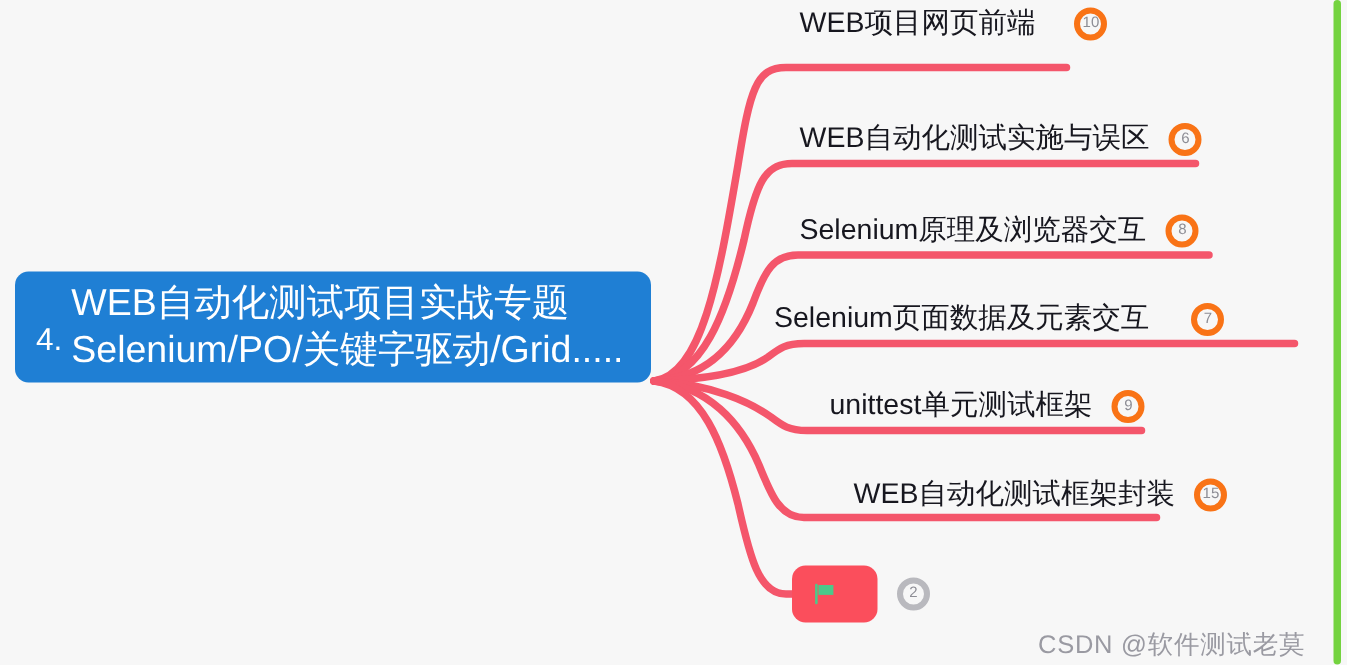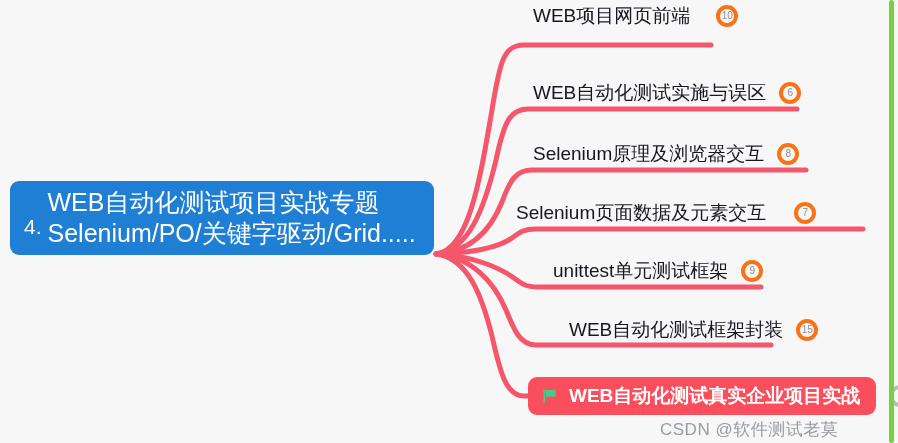--- a/index.html
+++ b/index.html
@@ -126,21 +126,21 @@
     display: block;
   }
   #branch-7 .badge {
     border-color: #b9b9be;
     color: #8d8d95;
   }
 
   
   #watermark {
     position: absolute;
-    left: 660px;
+    left: 692px;
     top: 418px;
     font-size: 17px;
     color: #9a9aa2;
     white-space: nowrap;
     letter-spacing: 0.5px;
   }
 
   
   #vertical-scrollbar {
     position: absolute;
@@ -206,21 +206,20 @@
     <span class="branch-label">WEB自动化测试框架封装</span>
     <span class="badge">15</span>
   </div>
 
   <div class="branch" id="branch-7" style="left:528px; top:377px;">
     <div id="branch-7-box">
       <svg id="flag-icon" viewBox="0 0 16 16" xmlns="http://www.w3.org/2000/svg">
         <rect x="1.4" y="1.2" width="1.7" height="13.6" rx="0.8" fill="#4cc98a"></rect>
         <path d="M3.6,2.0 L13.6,2.0 L13.6,8.6 L3.6,8.6 Z" fill="#4cc98a"></path>
       </svg>
-      <span class="branch-label">WEB自动化测试真实企业项目实战</span>
     </div>
     <span class="badge">2</span>
   </div>
 
   <div id="watermark">CSDN @软件测试老莫</div>
 
   <div id="vertical-scrollbar"></div>
 
 </div>
 

